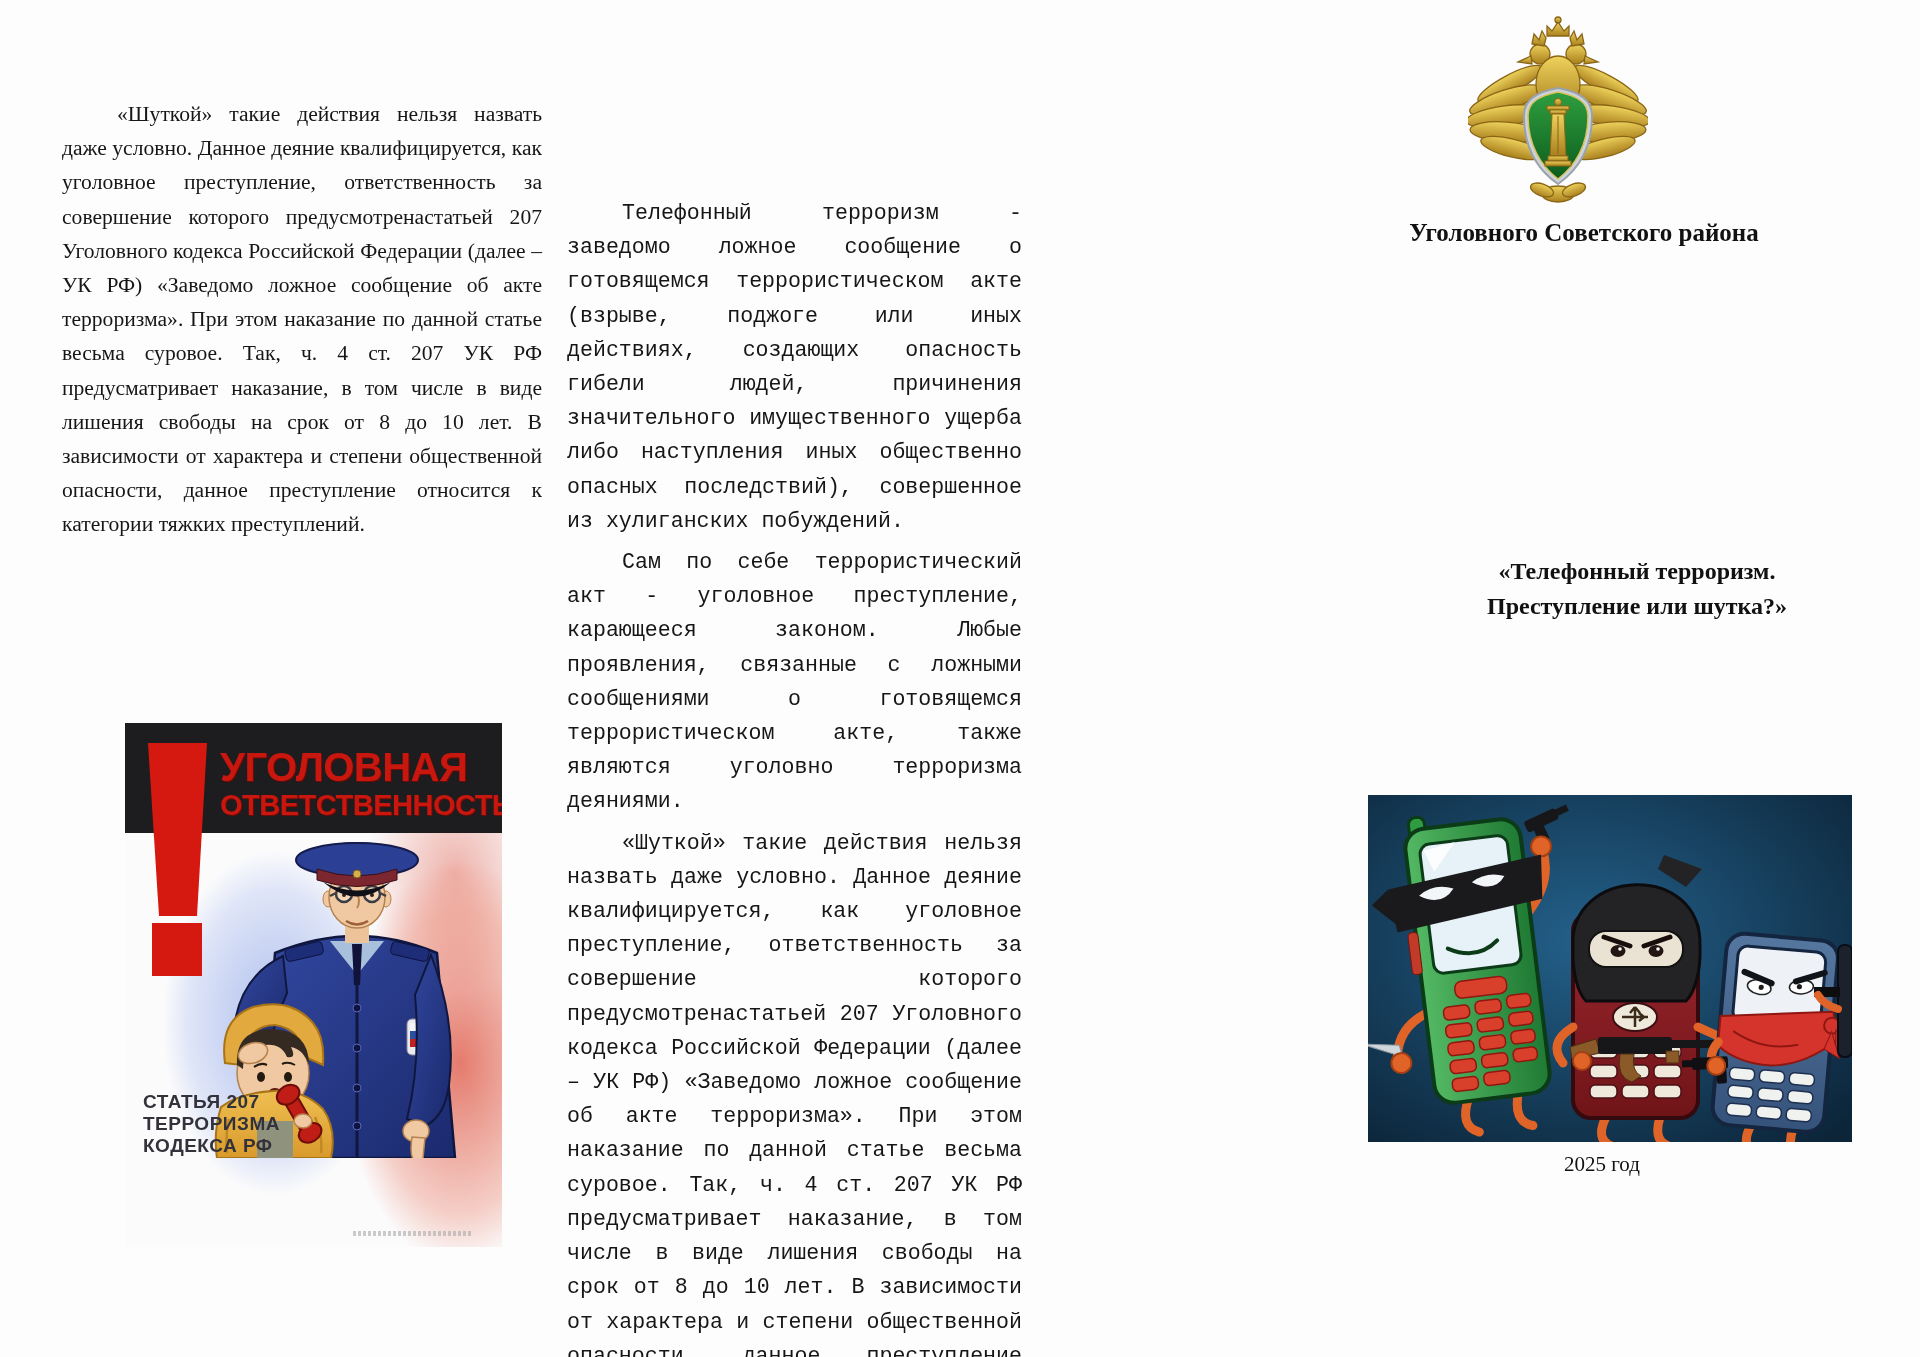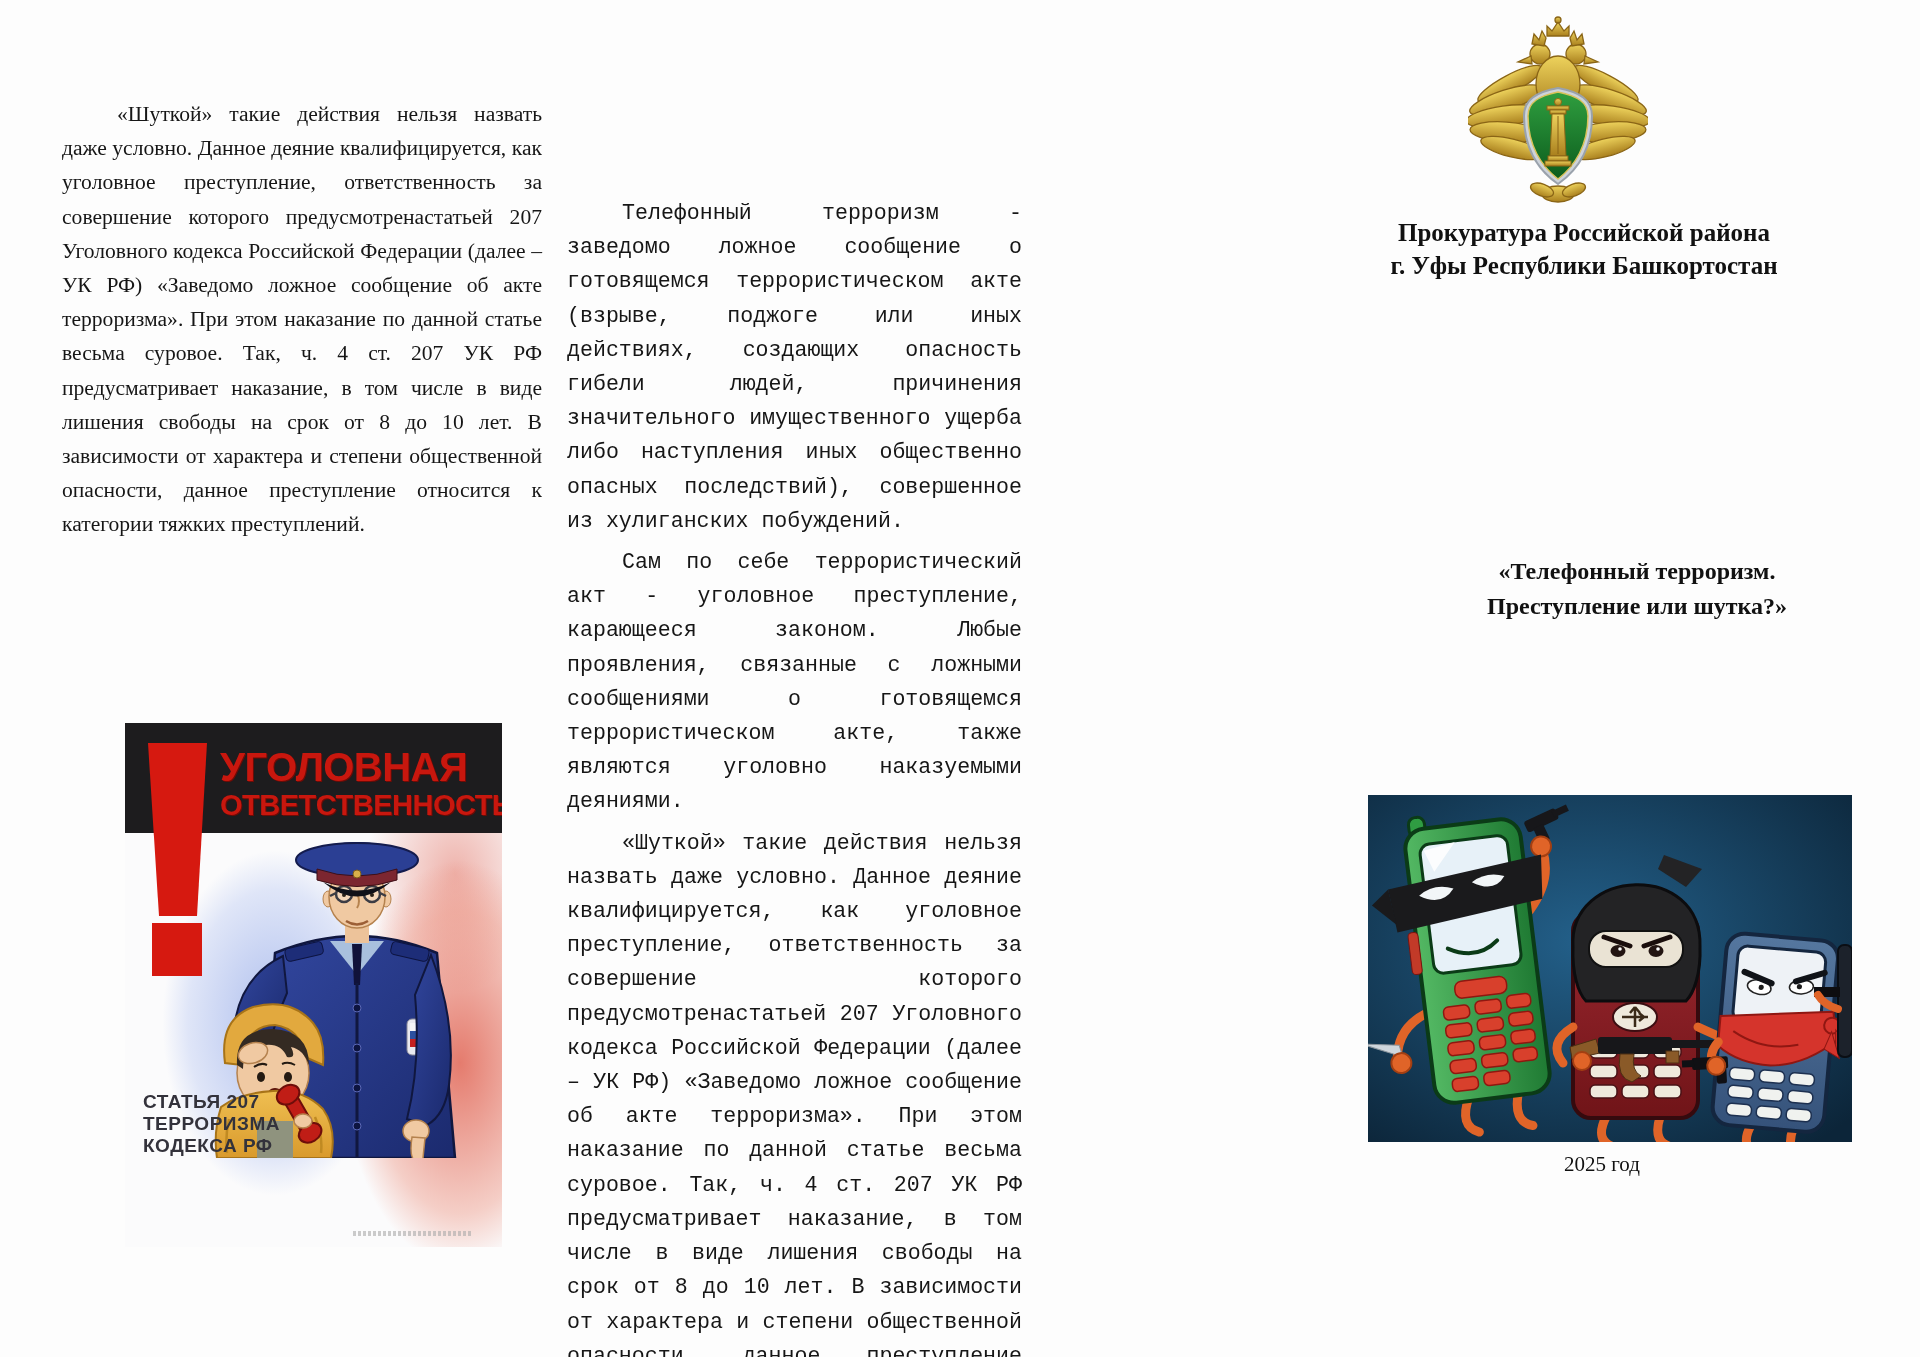--- a/index.html
+++ b/index.html
@@ -185,21 +185,21 @@
     <div>ТЕРРОРИЗМА</div>
     <div>КОДЕКСА РФ</div>
   </div>
 
 
   <div class="fine-print"></div>
 </div>
 
 <div class="abs bodycol col-mid">
   <p>Телефонный терроризм - заведомо ложное сообщение о готовящемся террористическом акте (взрыве, поджоге или иных действиях, создающих опасность гибели людей, причинения значительного имущественного ущерба либо наступления иных общественно опасных последствий), совершенное из хулиганских побуждений.</p>
-  <p>Сам по себе террористический акт - уголовное преступление, карающееся законом. Любые проявления, связанные с ложными сообщениями о готовящемся террористическом акте, также являются уголовно наказуемыми деяниями.</p>
+  <p>Сам по себе террористический акт - уголовное преступление, карающееся законом. Любые проявления, связанные с ложными сообщениями о готовящемся террористическом акте, также являются уголовно терроризма деяниями.</p>
   <p>«Шуткой» такие действия нельзя назвать даже условно. Данное деяние квалифицируется, как уголовное преступление, ответственность за совершение которого предусмотренастатьей 207 Уголовного кодекса Российской Федерации (далее – УК РФ) «Заведомо ложное сообщение об акте терроризма». При этом наказание по данной статье весьма суровое. Так, ч. 4 ст. 207 УК РФ предусматривает наказание, в том числе в виде лишения свободы на срок от 8 до 10 лет. В зависимости от характера и степени общественной опасности, данное преступление относится к категории тяжких преступлений.</p>
 </div>
 
 <svg class="abs emblem" width="180" height="200" viewBox="0 0 180 200">
   <defs>
     <linearGradient id="goldG" x1="0" y1="0" x2="0" y2="1">
       <stop offset="0" stop-color="#edd25c"></stop>
         <stop offset="1" stop-color="#a97f1d"></stop>
     </linearGradient>
     <linearGradient id="greenG" x1="0" y1="0" x2="0" y2="1">
@@ -244,22 +244,21 @@
     <rect x="79" y="94" width="22" height="4"></rect>
     <rect x="82" y="98" width="16" height="4"></rect>
     <path d="M84,102 L96,102 L98,144 L82,144 Z"></path>
     <rect x="80" y="144" width="20" height="5"></rect>
     <rect x="77" y="149" width="26" height="5"></rect>
   </g>
   <line x1="90" y1="104" x2="90" y2="142" stroke="#8a6516" stroke-width="1"></line>
 </svg>
 
 <div class="abs org-title">
-  <div>Прокуратура Российской района</div>
-  <div>г. Уфы Республики Башкортостан</div>
+  <div>Уголовного Советского района</div>
 </div>
 
 <div class="abs brochure-title">
   <div>«Телефонный терроризм.</div>
   <div>Преступление или шутка?»</div>
 </div>
 
 <svg class="abs illus" width="484" height="347" viewBox="0 0 484 347">
   <defs>
     <radialGradient id="bgR" cx="45%" cy="42%" r="75%">

